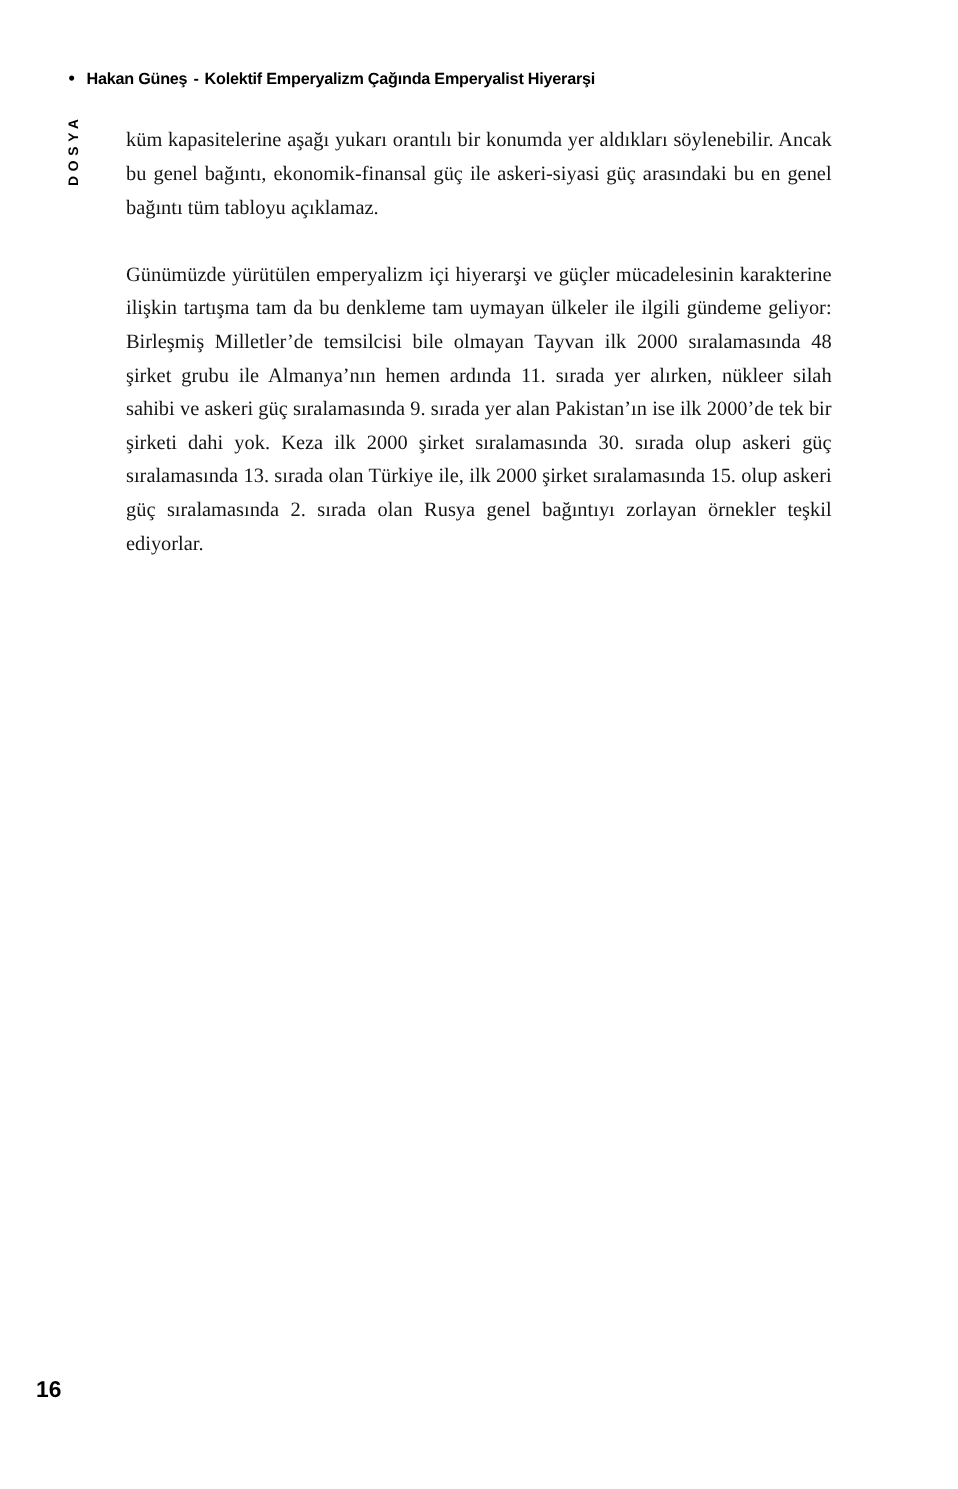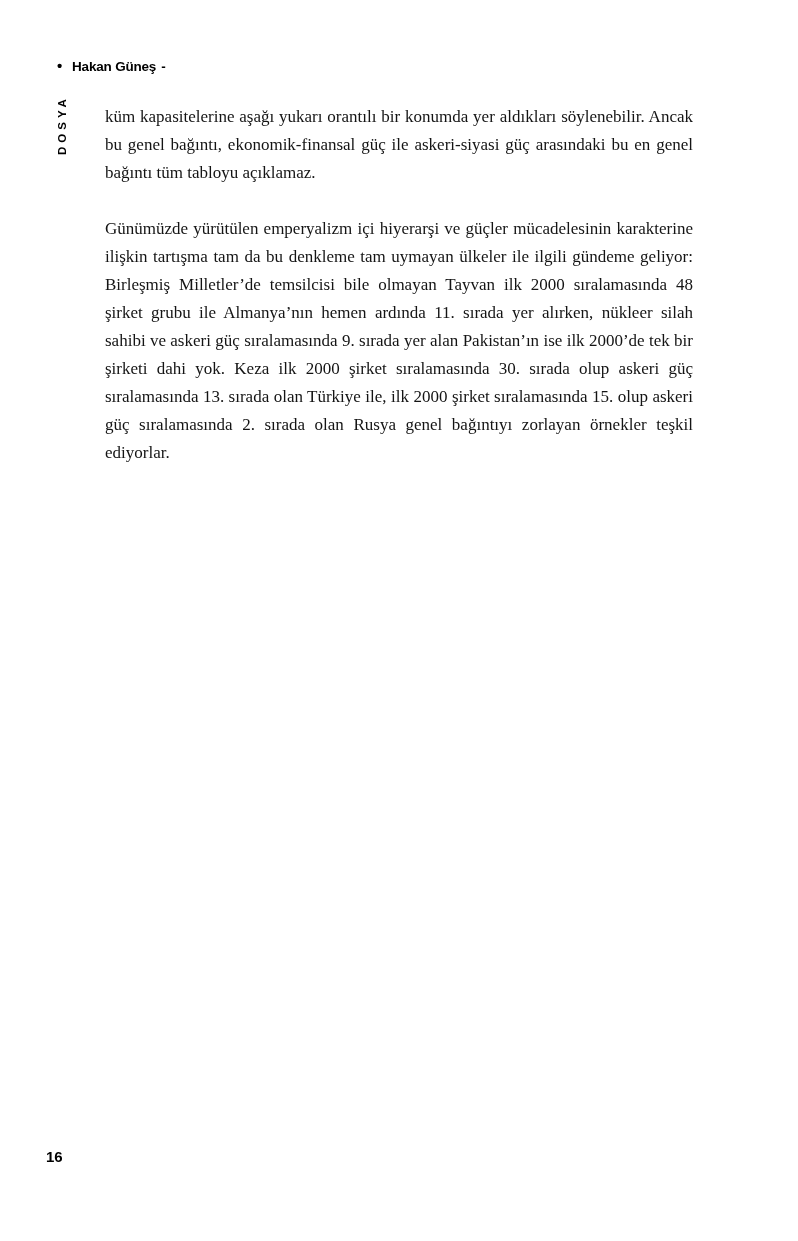--- a/index.html
+++ b/index.html
@@ -70,37 +70,38 @@
     line-height: 28px;
     text-align: justify;
     text-justify: inter-word;
     color: #141414;
   }
   .body-text p + p {
     margin-top: 28px;
   }
   .page-number {
     position: absolute;
-    left: 46px;
+    left: 30px;
     top: 1148px;
     font-family: "Liberation Sans", sans-serif;
     font-weight: 700;
-    font-size: 15px;
+    font-size: 19px;
     color: #000000;
   }
 </style>
 </head>
 <body>
 
 <div class="page">
 
   <div class="running-header">
     <span class="bullet">•</span>
     <span class="author">Hakan Güneş</span>
     <span class="sep">-</span>
+    <span class="title">Kolektif Emperyalizm Çağında Emperyalist Hiyerarşi</span>
   </div>
 
   <div class="side-label">DOSYA</div>
 
   <div class="body-text">
     <p>küm kapasitelerine aşağı yukarı orantılı bir konumda yer aldıkları söylenebilir. Ancak bu genel bağıntı, ekonomik-finansal güç ile askeri-siyasi güç arasındaki bu en genel bağıntı tüm tabloyu açıklamaz.</p>
     <p>Günümüzde yürütülen emperyalizm içi hiyerarşi ve güçler mücadelesinin karakterine ilişkin tartışma tam da bu denkleme tam uymayan ülkeler ile ilgili gündeme geliyor: Birleşmiş Milletler’de temsilcisi bile olmayan Tayvan ilk 2000 sıralamasında 48 şirket grubu ile Almanya’nın hemen ardında 11. sırada yer alırken, nükleer silah sahibi ve askeri güç sıralamasında 9. sırada yer alan Pakistan’ın ise ilk 2000’de tek bir şirketi dahi yok. Keza ilk 2000 şirket sıralamasında 30. sırada olup askeri güç sıralamasında 13. sırada olan Türkiye ile, ilk 2000 şirket sıralamasında 15. olup askeri güç sıralamasında 2. sırada olan Rusya genel bağıntıyı zorlayan örnekler teşkil ediyorlar.</p>
   </div>
 
   <div class="page-number">16</div>

